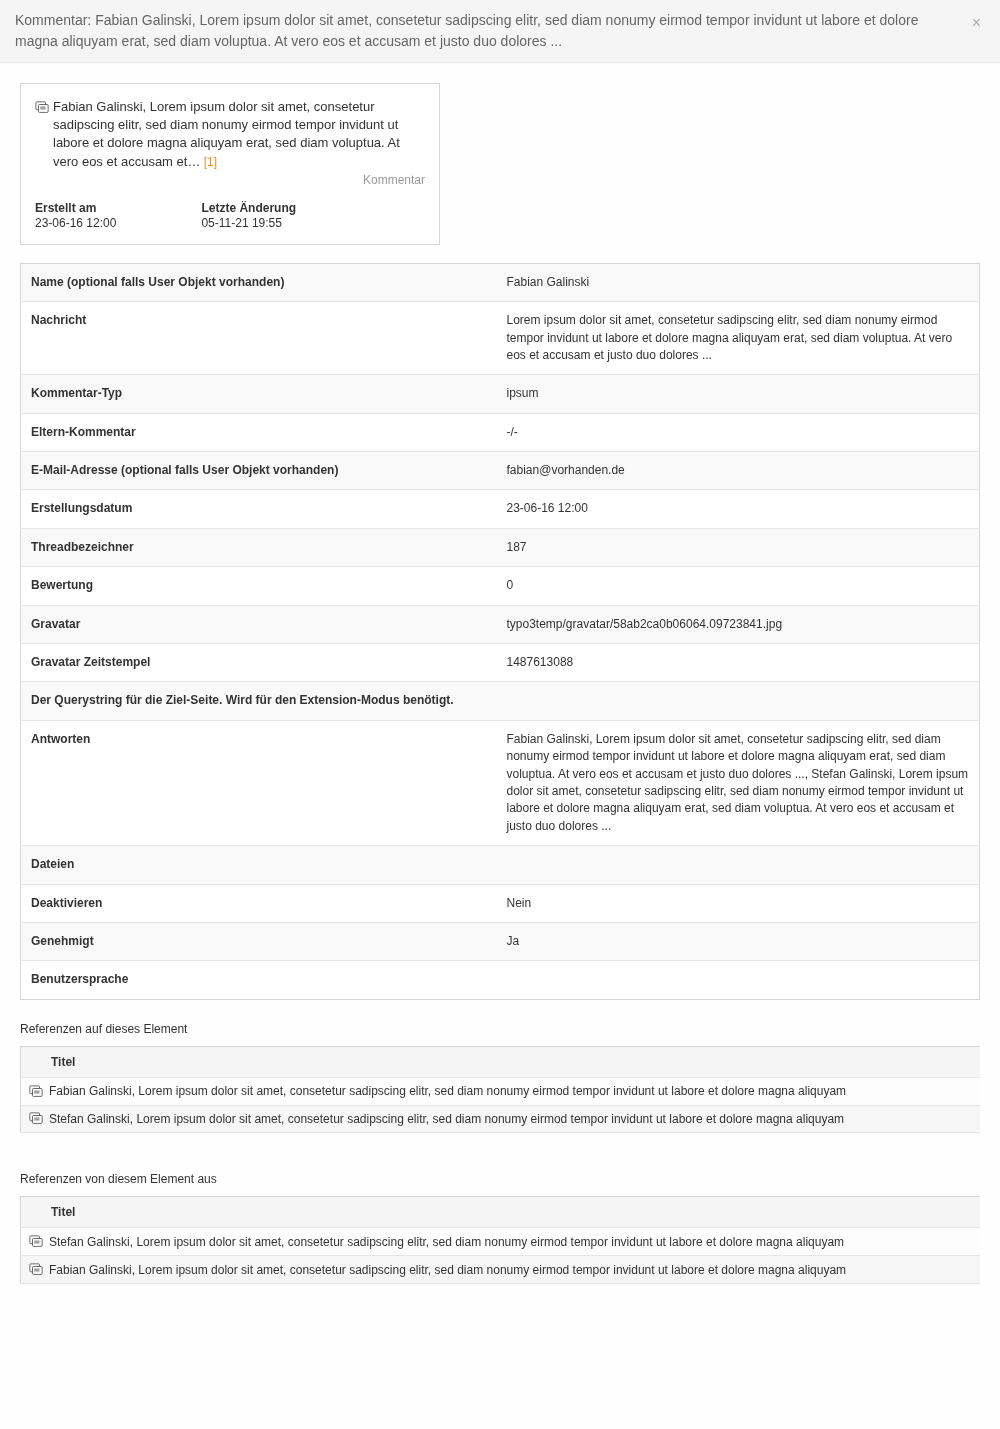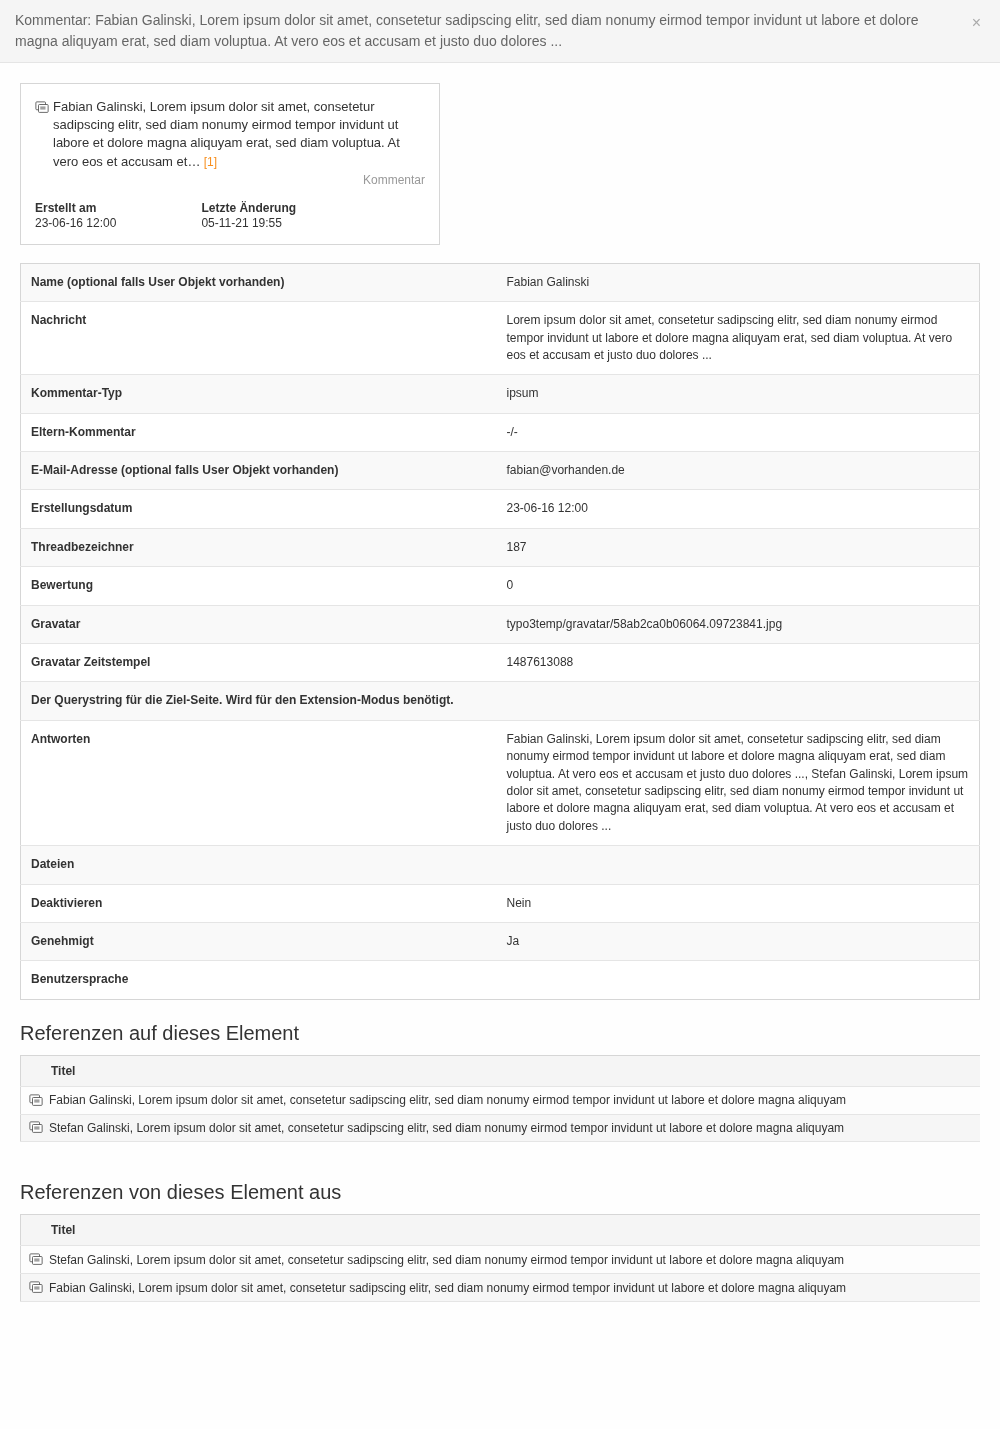--- a/index.html
+++ b/index.html
@@ -106,21 +106,21 @@
       line-height: 1.45;
     }
     .properties-table td.label {
       font-weight: bold;
       width: 476px;
     }
     .full-row td {
       font-weight: bold;
     }
     .section-heading {
-      font-size: 20px;
+      font-size: 12px;
       font-weight: normal;
       color: #333;
       margin-bottom: 10px;
     }
     .ref-table {
       width: 100%;
       border: 1px solid #d6d6d6;
       border-collapse: collapse;
       margin-bottom: 22px;
     }
@@ -314,21 +314,21 @@
                     <line x1="6" y1="9" x2="12" y2="9"></line>
                   </svg></span>
                 <span>Stefan Galinski, Lorem ipsum dolor sit amet, consetetur sadipscing elitr, sed diam nonumy eirmod tempor invidunt ut labore et dolore magna aliquyam</span>
               </div>
             </td>
           </tr>
         </tbody>
     </table>
   </div>
 
-  <h2 class="section-heading">Referenzen von dieses Element aus</h2>
+  <h2 class="section-heading">Referenzen von diesem Element aus</h2>
   <div class="scroll-wrap">
     <table class="ref-table">
       <thead>
         <tr>
             <th>Titel</th>
           </tr>
       </thead>
       <tbody id="refs-from-body">
           <tr>
             <td>

